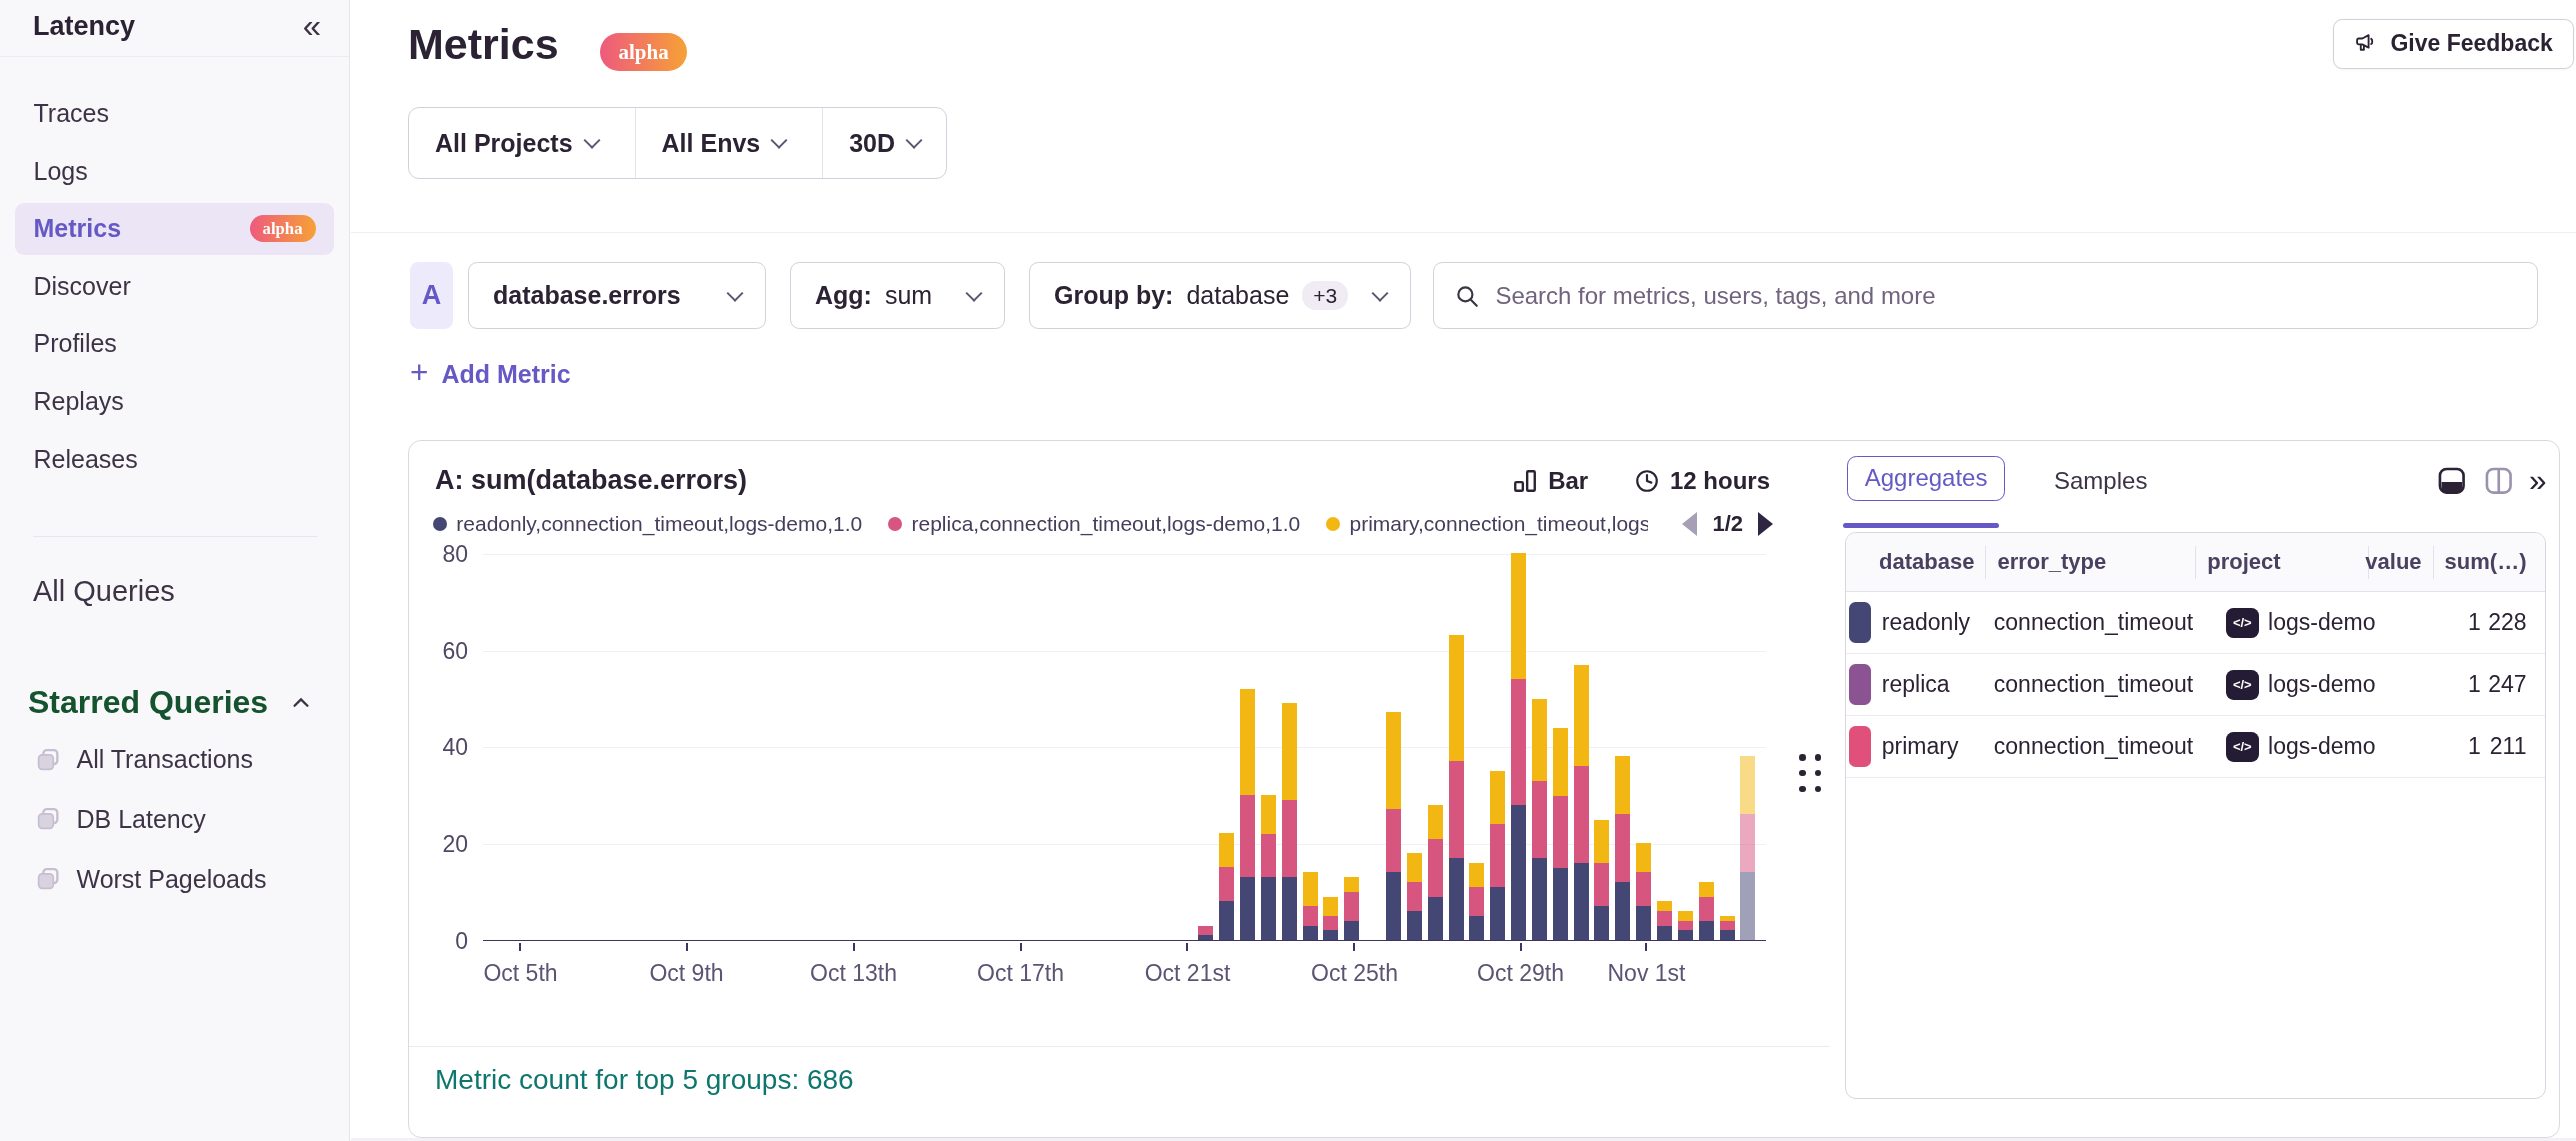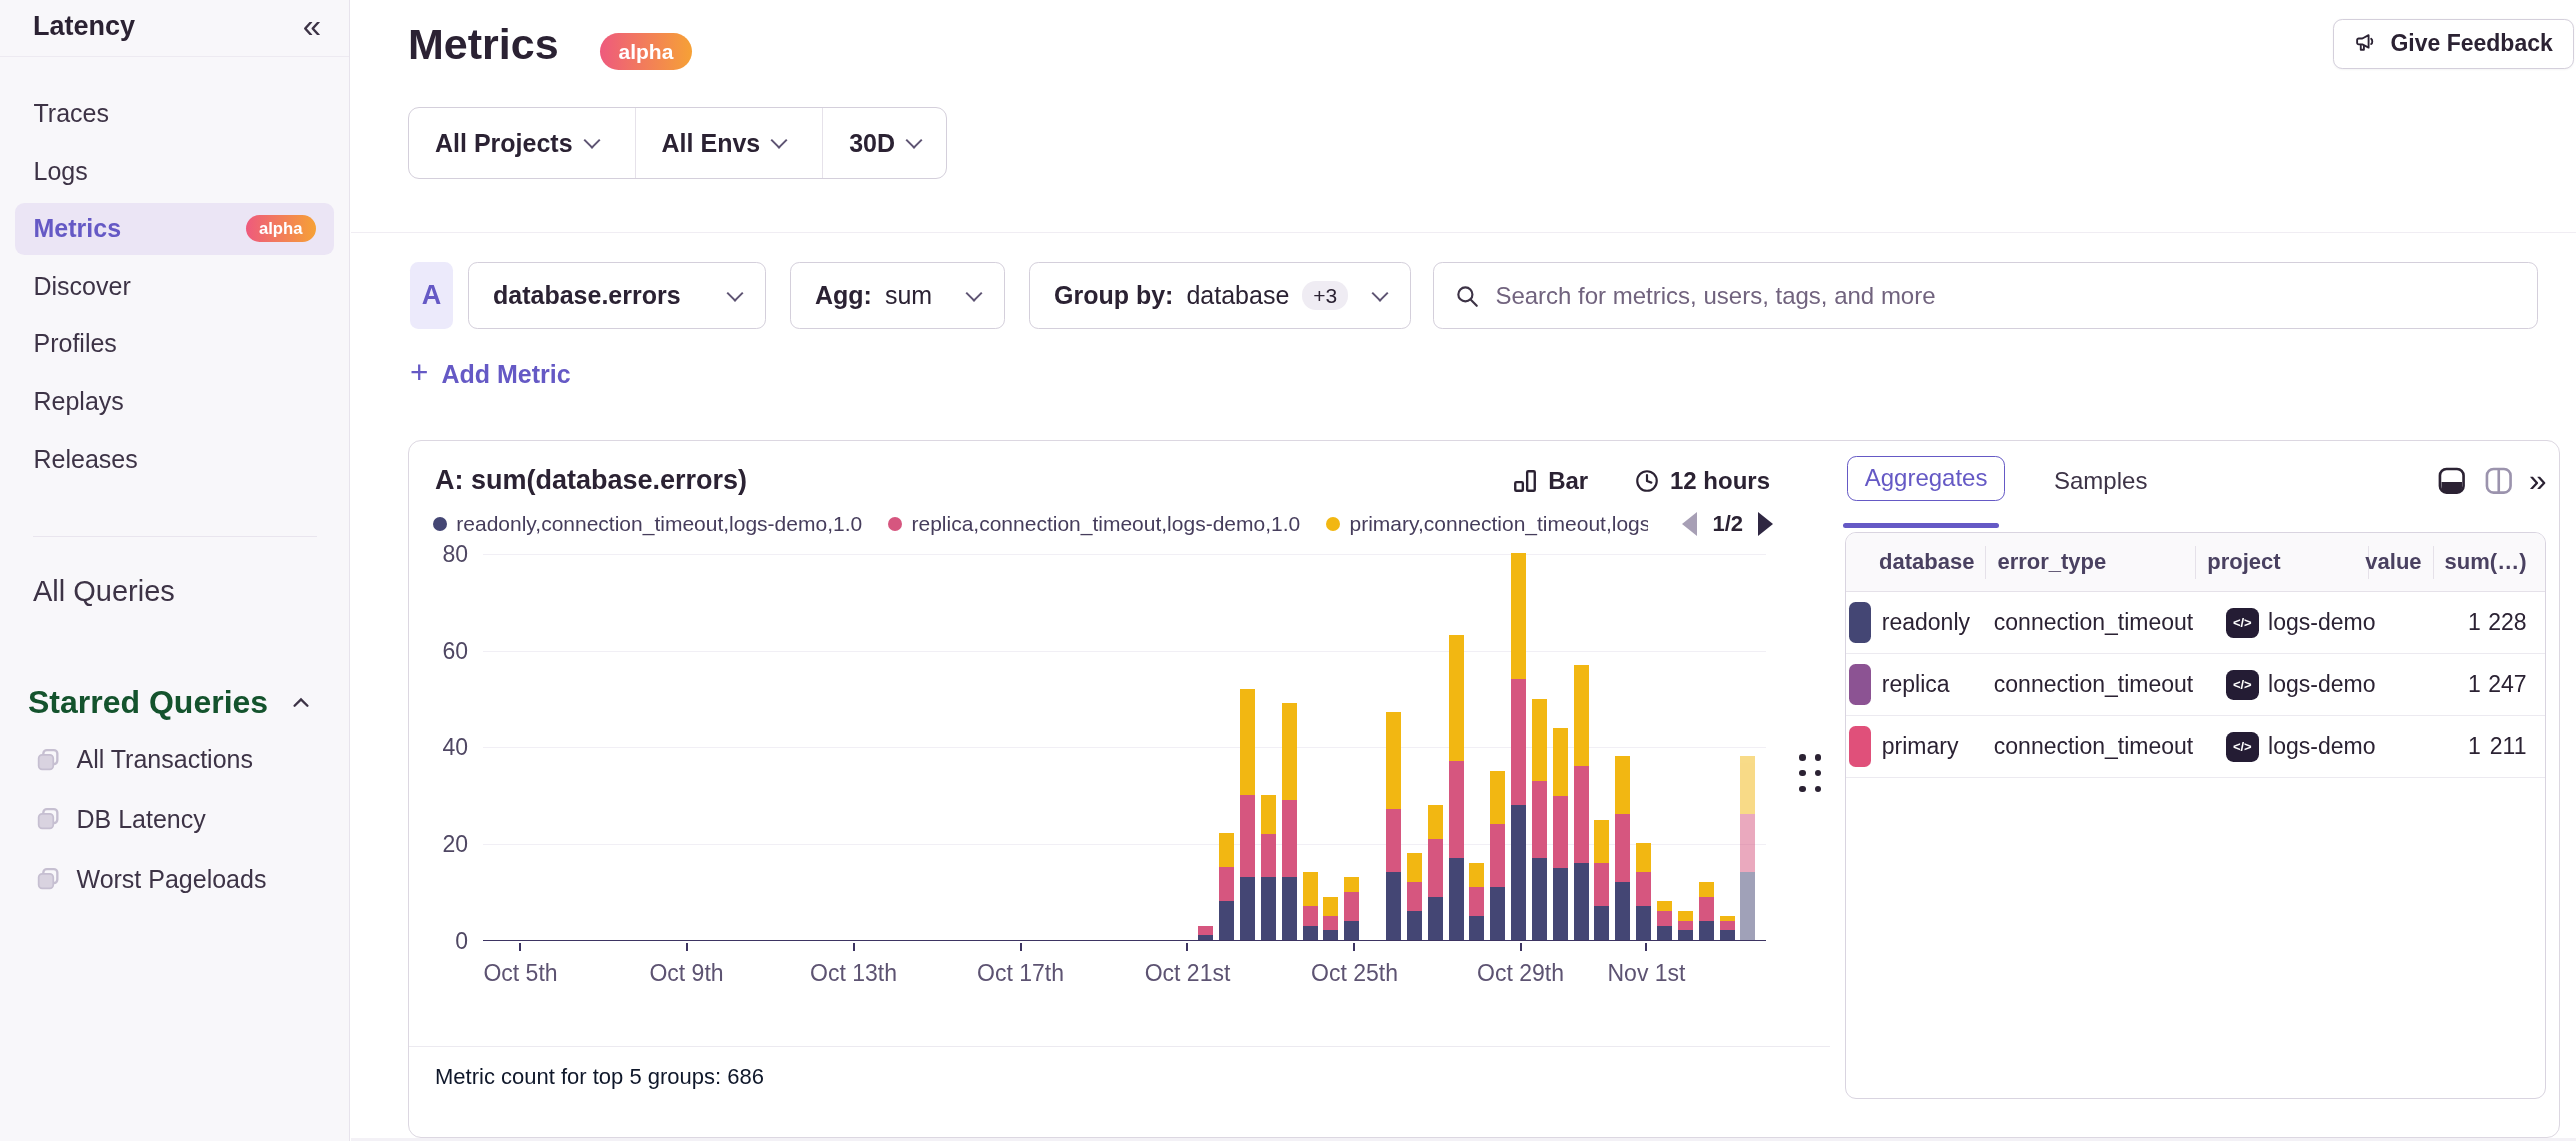--- a/index.html
+++ b/index.html
@@ -20,21 +20,21 @@
   .nav-item .badge-alpha { margin-left:auto; }
   .sb-divider { position:absolute; left:33px; width:284px; border-top:0.9px solid #e9e5ee; }
   .sb-link { position:absolute; left:33px; font-size:29px; color:#3d3346; }
   .sb-section-head { position:absolute; left:28px; width:284px; display:flex; align-items:center;
                      font-size:32px; font-weight:bold; color:#14532d; }
   .starred-list { position:absolute; left:0; top:728px; width:100%; }
   .starred-item { height:56px; margin:3.7px 15px; display:flex; align-items:center; gap:15px;
                   padding:0 18.5px; font-size:25px; color:#3d3346; border-radius:9.3px; }
 
   .badge-alpha { background:linear-gradient(90deg,#ee5a7d,#f6a136); color:#fff; font-weight:bold;
-                 border-radius:926px; display:inline-flex; align-items:center; justify-content:center; }
+                 border-radius:926px; display:inline-flex; align-items:center; justify-content:center;font-family:Liberation Serif, serif; }
   .badge-alpha.small { font-size:16.7px; padding:3.7px 13px; }
   .badge-alpha.big   { font-size:21px; padding:6.5px 18.5px; }
 
   
   #page-title { position:absolute; left:408px; top:20.4px; font-size:43px; font-weight:800; color:#2b2233; }
   #title-badge { position:absolute; left:600px; top:33px; }
   #feedback-btn { position:absolute; left:2333px; top:18.5px; height:50px; display:flex; align-items:center;
                   gap:11px; padding:0 20.4px; border:0.9px solid #d4cfdb; border-radius:9.3px; background:#fff;
                   font-size:23px; font-weight:bold; color:#2b2233; box-shadow:0 0.9px 1.9px rgba(40,30,60,.05); cursor:pointer; }
 
@@ -89,21 +89,21 @@
   #plot-area { position:absolute; left:74px; top:114px; width:1283px; height:386px;
                border-bottom:1.9px solid #3d3462; }
   .gridline { position:absolute; left:0; width:100%; height:0.9px; background:#f1eff5; }
   .ylab { position:absolute; left:-74px; width:59px; text-align:right; font-size:23px; color:#4f4763; }
   .xtick { position:absolute; top:388px; width:1.9px; height:8.3px; background:#3d3462; }
   .xlab { position:absolute; top:405px; width:167px; text-align:center; font-size:23px; color:#5d5372; }
   .bar { position:absolute; bottom:0; width:15px; display:flex; flex-direction:column-reverse; }
   .bar.faded { opacity:.5; }
   .bar .seg { width:100%; }
   #chart-footer-line { position:absolute; left:0; top:605px; width:1421px; border-top:0.9px solid #eceaf0; }
-  #chart-footer { position:absolute; left:26px; top:623px; font-size:22px; color:#0f172a;text-align:center; }
+  #chart-footer { position:absolute; left:26px; top:623px; font-size:28px; color:#0f766e;text-align:center; }
 
   
   #drag-handle { position:absolute; left:1390px; top:313px; display:grid;
                  grid-template-columns:6.5px 6.5px; gap:9.3px; cursor:col-resize; }
   #drag-handle span { width:6.5px; height:6.5px; border-radius:50%; background:#2b2233; }
 
   
   #tab-aggregates { position:absolute; left:1438px; top:15px; padding:7.4px 16.7px; border:1.9px solid #6559c5;
                     border-radius:9.3px; font-size:24px; color:#6559c5; cursor:pointer; }
   #tab-samples { position:absolute; left:1645px; top:26px; font-size:24px; color:#3d3346; cursor:pointer; }

